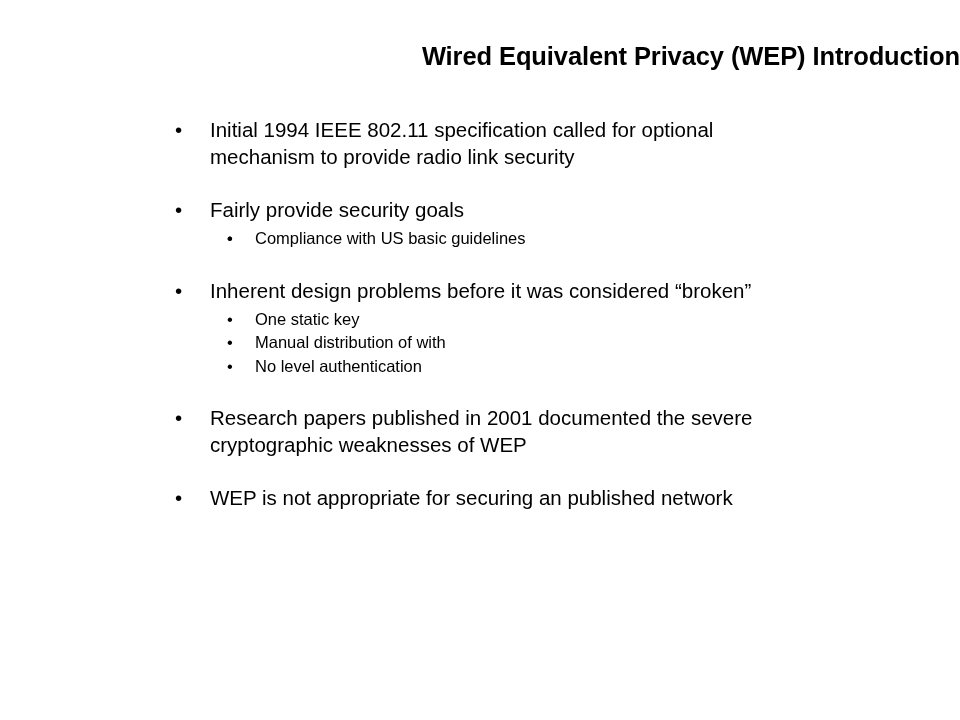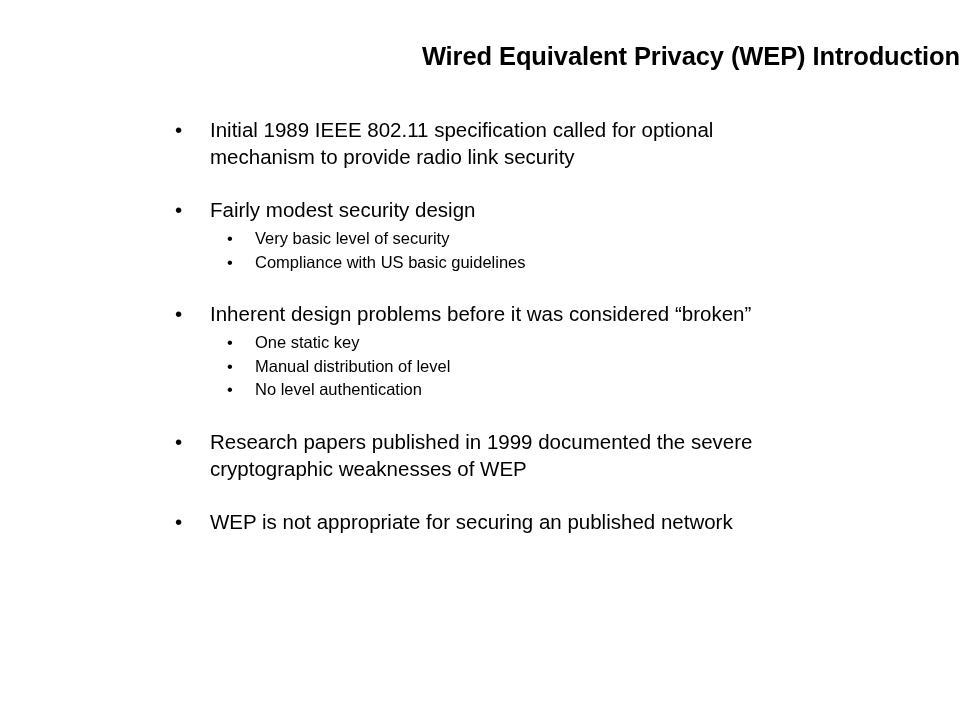--- a/index.html
+++ b/index.html
@@ -83,66 +83,65 @@
 
 <div class="slide">
 
   <div class="slide-title">Wired Equivalent Privacy (WEP) Introduction</div>
 
   <div class="body-area">
 
     <div class="gap-group">
       <div class="bullet-l1">
         <span class="dot">•</span>
-        <span>Initial 1989 IEEE 802.11 specification called for optional mechanism to provide radio link security</span>
+        <span>Initial 1994 IEEE 802.11 specification called for optional mechanism to provide radio link security</span>
       </div>
     </div>
 
     <div class="gap-group">
       <div class="bullet-l1">
         <span class="dot">•</span>
-        <span>Fairly modest security design</span>
+        <span>Fairly provide security goals</span>
       </div>
       <div class="sublist">
         <div class="bullet-l2">
           <span class="dot">•</span>
-          <span>Very basic level of security</span>
         </div>
         <div class="bullet-l2">
           <span class="dot">•</span>
           <span>Compliance with US basic guidelines</span>
         </div>
       </div>
     </div>
 
     <div class="gap-group">
       <div class="bullet-l1">
         <span class="dot">•</span>
         <span>Inherent design problems before it was considered “broken”</span>
       </div>
       <div class="sublist">
         <div class="bullet-l2">
           <span class="dot">•</span>
           <span>One static key</span>
         </div>
         <div class="bullet-l2">
           <span class="dot">•</span>
-          <span>Manual distribution of level</span>
+          <span>Manual distribution of with</span>
         </div>
         <div class="bullet-l2">
           <span class="dot">•</span>
           <span>No level authentication</span>
         </div>
       </div>
     </div>
 
     <div class="gap-group">
       <div class="bullet-l1">
         <span class="dot">•</span>
-        <span>Research papers published in 1999 documented the severe cryptographic weaknesses of WEP</span>
+        <span>Research papers published in 2001 documented the severe cryptographic weaknesses of WEP</span>
       </div>
     </div>
 
     <div class="gap-group">
       <div class="bullet-l1">
         <span class="dot">•</span>
         <span>WEP is not appropriate for securing an published network</span>
       </div>
     </div>
 

